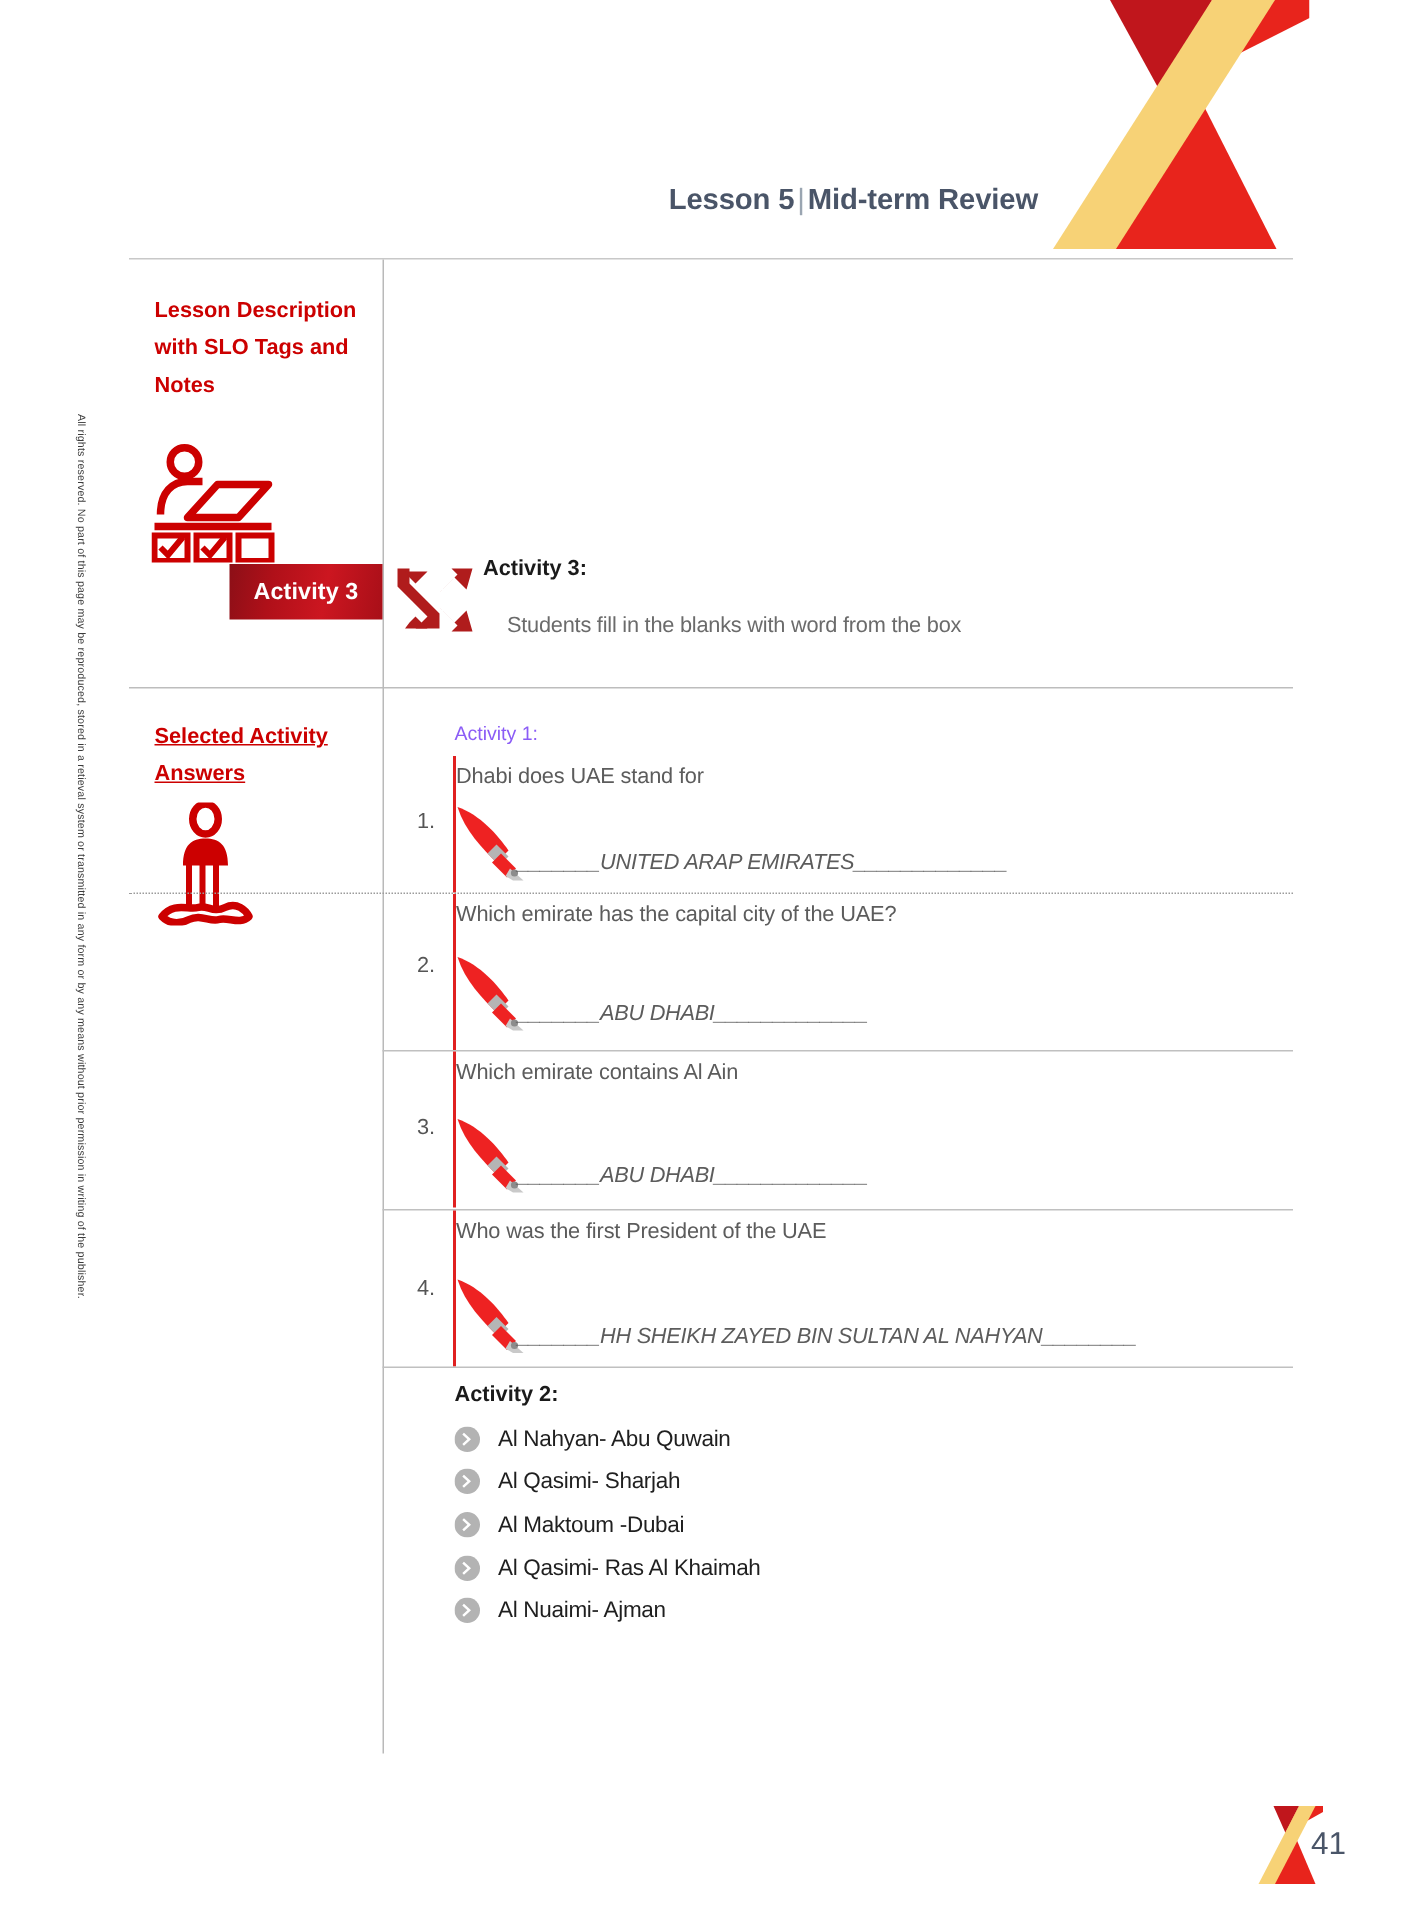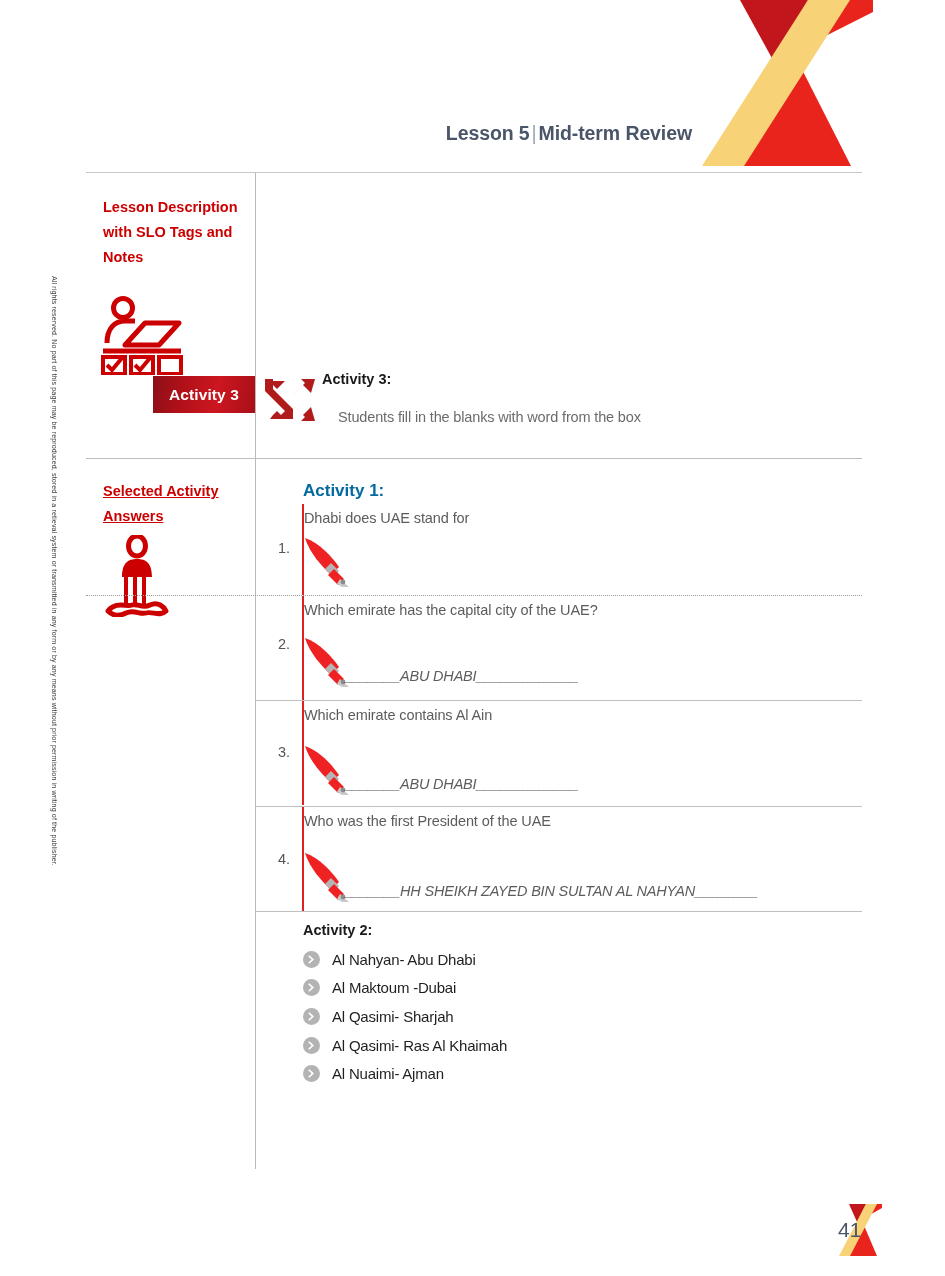--- a/index.html
+++ b/index.html
@@ -135,23 +135,23 @@
     color: #6b6b6b;
     letter-spacing: -0.15px;
     margin-left: 16px;
   }
 
   
   .act1-title {
     position: absolute;
     left: 303px;
     top: 481px;
-    font-size: 17px;
-    font-weight: bold;
-    color: #0369a1;
+    font-size: 13px;
+    font-weight: normal;
+    color: #8b5cf6;
   }
 
   
   .qa-row {
     position: absolute;
     left: 255px;
     width: 607px;
   }
   .qa-num {
     position: absolute;
@@ -236,21 +236,21 @@
   
   .footer-logo {
     position: absolute;
     left: 838px;
     top: 1204px;
     width: 44px;
     height: 52px;
   }
   .footer-page {
     position: absolute;
-    left: 838px;
+    left: 874px;
     top: 1218px;
     font-size: 21px;
     color: #4a5568;
     font-weight: normal;
   }
 </style>
 </head>
 <body>
 
 <div class="header-logo">
@@ -321,20 +321,21 @@
   <div class="qa-question">Dhabi does UAE stand for</div>
   <div class="pen-icon" style="left:47px; top:31px;">
     <svg width="58" height="55" viewBox="0 0 58 55">
       <path d="M3 3 C18 8 30 22 37 32 L29 40 C20 31 8 19 3 3 Z" fill="#ee2222"></path>
       <path d="M29 28 L37 36 L31 42 L23 34 Z" fill="#b5b5b5"></path>
       <path d="M32 34 L42 44 L36 50 L26 40 Z" fill="#ee2222"></path>
       <path d="M38 44 L47 52 L40 52 L35 49 Z" fill="#c9c9c9"></path>
       <circle cx="41" cy="47" r="2.4" fill="#8c8c8c"></circle>
     </svg>
   </div>
+  <div class="qa-answer" style="top:63px;">_______UNITED ARAP EMIRATES_____________</div>
 </div>
 <div class="qa-sep-dotted" style="top:595px;"></div>
 
 <div class="qa-row" style="top:596px; height:104px;">
   <div class="qa-num" style="top:40px;">2.</div>
   <div class="qa-redline" style="height:104px;"></div>
   <div class="qa-question">Which emirate has the capital city of the UAE?</div>
   <div class="pen-icon" style="left:47px; top:39px;">
     <svg width="58" height="55" viewBox="0 0 58 55">
       <path d="M3 3 C18 8 30 22 37 32 L29 40 C20 31 8 19 3 3 Z" fill="#ee2222"></path>
@@ -382,35 +383,35 @@
 </div>
 <div class="qa-sep-solid" style="top:911px;"></div>
 
 <div class="act2-title">Activity 2:</div>
 <div class="act2-list" id="act2-list">
     <div class="act2-item">
       <span class="act2-bullet"><svg width="17" height="17" viewBox="0 0 17 17">
           <circle cx="8.5" cy="8.5" r="8.5" fill="#b3b3b3"></circle>
           <path d="M6.3 4.2 L11 8.5 L6.3 12.8 L5.2 11.7 L8.6 8.5 L5.2 5.3 Z" fill="#ffffff"></path>
         </svg></span>
-      <span class="act2-text">Al Nahyan-  Abu Dhabi</span>
+      <span class="act2-text">Al Nahyan-  Abu Quwain</span>
+    </div>
+    <div class="act2-item">
+      <span class="act2-bullet"><svg width="17" height="17" viewBox="0 0 17 17">
+          <circle cx="8.5" cy="8.5" r="8.5" fill="#b3b3b3"></circle>
+          <path d="M6.3 4.2 L11 8.5 L6.3 12.8 L5.2 11.7 L8.6 8.5 L5.2 5.3 Z" fill="#ffffff"></path>
+        </svg></span>
+      <span class="act2-text">Al Qasimi- Sharjah</span>
     </div>
     <div class="act2-item">
       <span class="act2-bullet"><svg width="17" height="17" viewBox="0 0 17 17">
           <circle cx="8.5" cy="8.5" r="8.5" fill="#b3b3b3"></circle>
           <path d="M6.3 4.2 L11 8.5 L6.3 12.8 L5.2 11.7 L8.6 8.5 L5.2 5.3 Z" fill="#ffffff"></path>
         </svg></span>
       <span class="act2-text">Al Maktoum   -Dubai</span>
-    </div>
-    <div class="act2-item">
-      <span class="act2-bullet"><svg width="17" height="17" viewBox="0 0 17 17">
-          <circle cx="8.5" cy="8.5" r="8.5" fill="#b3b3b3"></circle>
-          <path d="M6.3 4.2 L11 8.5 L6.3 12.8 L5.2 11.7 L8.6 8.5 L5.2 5.3 Z" fill="#ffffff"></path>
-        </svg></span>
-      <span class="act2-text">Al Qasimi- Sharjah</span>
     </div>
     <div class="act2-item">
       <span class="act2-bullet"><svg width="17" height="17" viewBox="0 0 17 17">
           <circle cx="8.5" cy="8.5" r="8.5" fill="#b3b3b3"></circle>
           <path d="M6.3 4.2 L11 8.5 L6.3 12.8 L5.2 11.7 L8.6 8.5 L5.2 5.3 Z" fill="#ffffff"></path>
         </svg></span>
       <span class="act2-text">Al Qasimi-  Ras Al Khaimah</span>
     </div>
     <div class="act2-item">
       <span class="act2-bullet"><svg width="17" height="17" viewBox="0 0 17 17">

